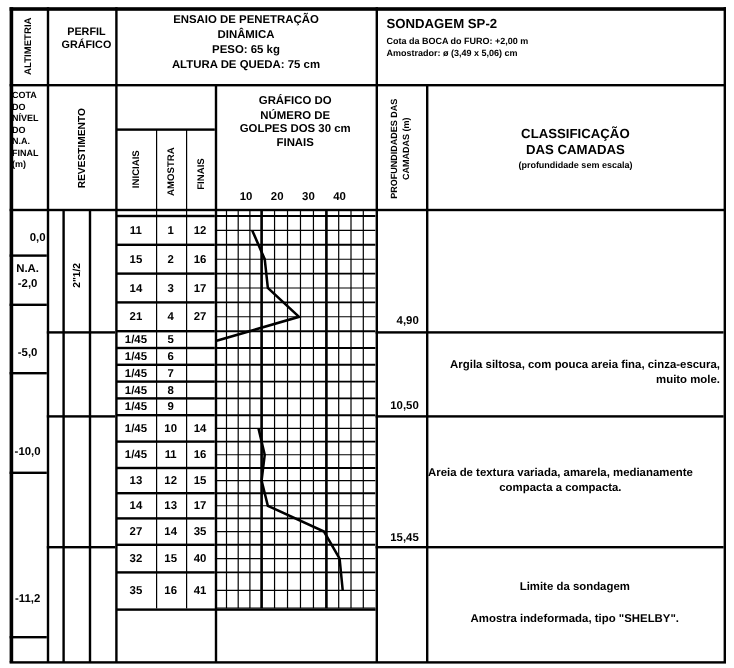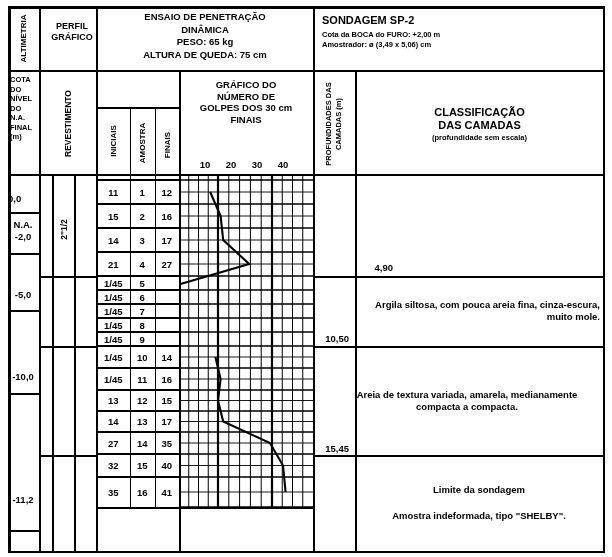--- a/index.html
+++ b/index.html
@@ -141,21 +141,21 @@
     <div style="position: absolute; left: 130px; top: 432px; width: 24.5px; height: 22px; display: flex; align-items: center; justify-content: center; font-size: 9.5px;">14</div>
     <div style="position: absolute; left: 155px; top: 432px; width: 23.5px; height: 22px; display: flex; align-items: center; justify-content: center; font-size: 9.5px;">35</div>
     <div style="position: absolute; left: 97px; top: 453px; width: 82px; height: 2px; background: rgb(0, 0, 0);"></div>
     <div style="position: absolute; left: 97px; top: 454px; width: 32.5px; height: 23px; display: flex; align-items: center; justify-content: center; font-size: 9.5px;">32</div>
     <div style="position: absolute; left: 130px; top: 454px; width: 24.5px; height: 23px; display: flex; align-items: center; justify-content: center; font-size: 9.5px;">15</div>
     <div style="position: absolute; left: 155px; top: 454px; width: 23.5px; height: 23px; display: flex; align-items: center; justify-content: center; font-size: 9.5px;">40</div>
     <div style="position: absolute; left: 97px; top: 476px; width: 82px; height: 2px; background: rgb(0, 0, 0);"></div>
     <div style="position: absolute; left: 97px; top: 477px; width: 32.5px; height: 30px; display: flex; align-items: center; justify-content: center; font-size: 9.5px;">35</div>
     <div style="position: absolute; left: 130px; top: 477px; width: 24.5px; height: 30px; display: flex; align-items: center; justify-content: center; font-size: 9.5px;">16</div>
     <div style="position: absolute; left: 155px; top: 477px; width: 23.5px; height: 30px; display: flex; align-items: center; justify-content: center; font-size: 9.5px;">41</div>
-    <div style="position: absolute; left: 8px; top: 193px; width: 30px; text-align: left; font-size: 9.5px;">0,0</div>
+    <div style="position: absolute; left: 8px; top: 193px; width: 30px; text-align: right; font-size: 9.5px;">0,0</div>
     <div style="position: absolute; left: 8px; top: 219px; width: 30px; text-align: center; font-size: 9.5px;">N.A.</div>
     <div style="position: absolute; left: 8px; top: 231px; width: 30px; text-align: center; font-size: 9.5px;">-2,0</div>
     <div style="position: absolute; left: 8px; top: 289px; width: 30px; text-align: center; font-size: 9.5px;">-5,0</div>
     <div style="position: absolute; left: 8px; top: 371px; width: 30px; text-align: center; font-size: 9.5px;">-10,0</div>
     <div style="position: absolute; left: 8px; top: 494px; width: 30px; text-align: center; font-size: 9.5px;">-11,2</div>
     <div style="position: absolute; left: 179px; top: 175px; width: 134px; height: 332px;"><svg width="134" height="332" viewBox="0 0 134 332" xmlns="http://www.w3.org/2000/svg">
         <line x1="9.75" y1="0" x2="9.75" y2="332" stroke="#000" stroke-width="1"></line>
         <line x1="19.5" y1="0" x2="19.5" y2="332" stroke="#000" stroke-width="1"></line>
         <line x1="29.25" y1="0" x2="29.25" y2="332" stroke="#000" stroke-width="1"></line>
         <line x1="49.8" y1="0" x2="49.8" y2="332" stroke="#000" stroke-width="1"></line>
@@ -195,21 +195,21 @@
         <line x1="0" y1="268" x2="134" y2="268" stroke="#000" stroke-width="0.9"></line>
         <line x1="0" y1="290.5" x2="134" y2="290.5" stroke="#000" stroke-width="0.9"></line>
         <line x1="0" y1="317" x2="134" y2="317" stroke="#000" stroke-width="0.9"></line>
         <polyline points="31.2,17 41.6,41 44.2,65 70.2,89 1.5,109" fill="none" stroke="#000" stroke-width="2.1"></polyline>
         <polyline points="36.4,182 41.6,204 39.0,225.5 44.2,246.5 91.0,268 104.0,290.5 106.6,317" fill="none" stroke="#000" stroke-width="2.1"></polyline>
       </svg></div>
     <div style="position: absolute; left: 194px; top: 159px; width: 22px; text-align: center; font-size: 9.5px;">10</div>
     <div style="position: absolute; left: 220px; top: 159px; width: 22px; text-align: center; font-size: 9.5px;">20</div>
     <div style="position: absolute; left: 246px; top: 159px; width: 22px; text-align: center; font-size: 9.5px;">30</div>
     <div style="position: absolute; left: 272px; top: 159px; width: 22px; text-align: center; font-size: 9.5px;">40</div>
-    <div style="position: absolute; left: 313px; top: 262px; width: 36px; text-align: right; font-size: 9.5px; margin-left: 44px;">4,90</div>
+    <div style="position: absolute; left: 313px; top: 262px; width: 36px; text-align: right; font-size: 9.5px;">4,90</div>
     <div style="position: absolute; left: 313px; top: 333px; width: 36px; text-align: right; font-size: 9.5px;">10,50</div>
     <div style="position: absolute; left: 313px; top: 443px; width: 36px; text-align: right; font-size: 9.5px;">15,45</div>
     <div style="position: absolute; left: 358px; top: 276px; width: 242px; height: 70px; display: flex; flex-direction: column; align-items: center; justify-content: center; text-align: right; font-size: 9.5px; line-height: 12px; gap: 14px;">
       <div>Argila siltosa, com pouca areia fina, cinza-escura, muito mole.</div>
     </div>
     <div style="position: absolute; left: 346px; top: 346px; width: 242px; height: 109px; display: flex; flex-direction: column; align-items: center; justify-content: center; text-align: center; font-size: 9.5px; line-height: 12px; gap: 14px;">
       <div>Areia de textura variada, amarela, medianamente compacta a compacta.</div>
     </div>
     <div style="position: absolute; left: 358px; top: 455px; width: 242px; height: 95px; display: flex; flex-direction: column; align-items: center; justify-content: center; text-align: center; font-size: 9.5px; line-height: 12px; gap: 14px;">
       <div>Limite da sondagem</div>

